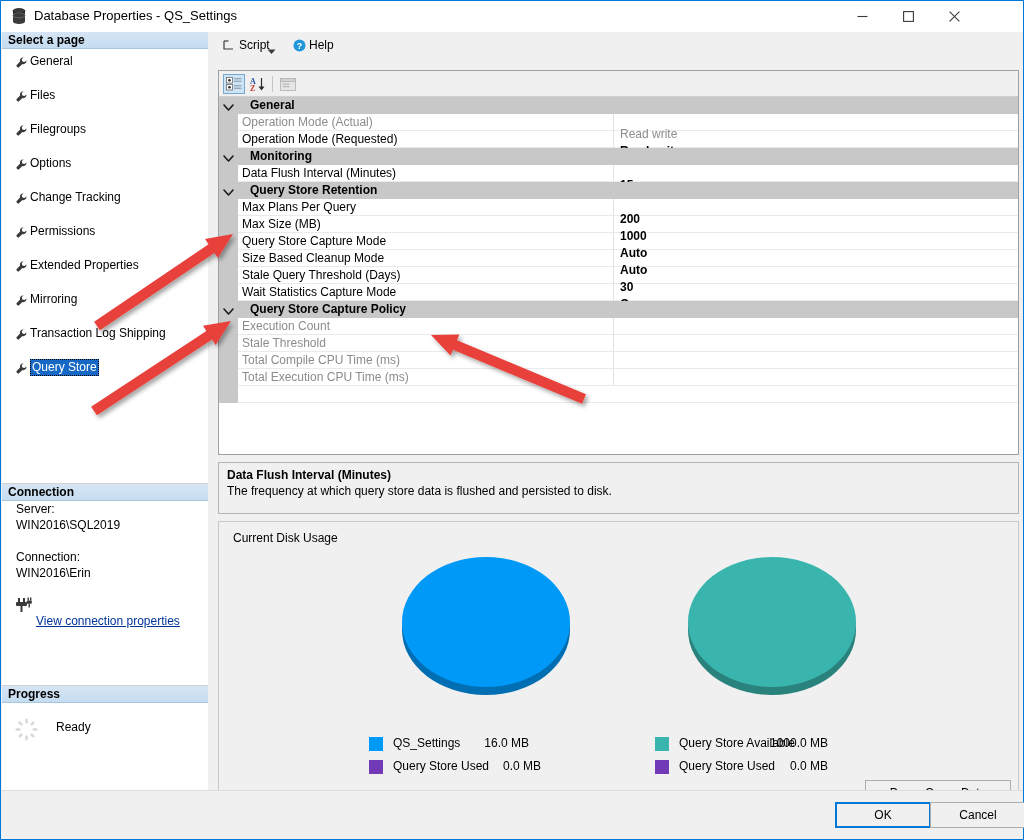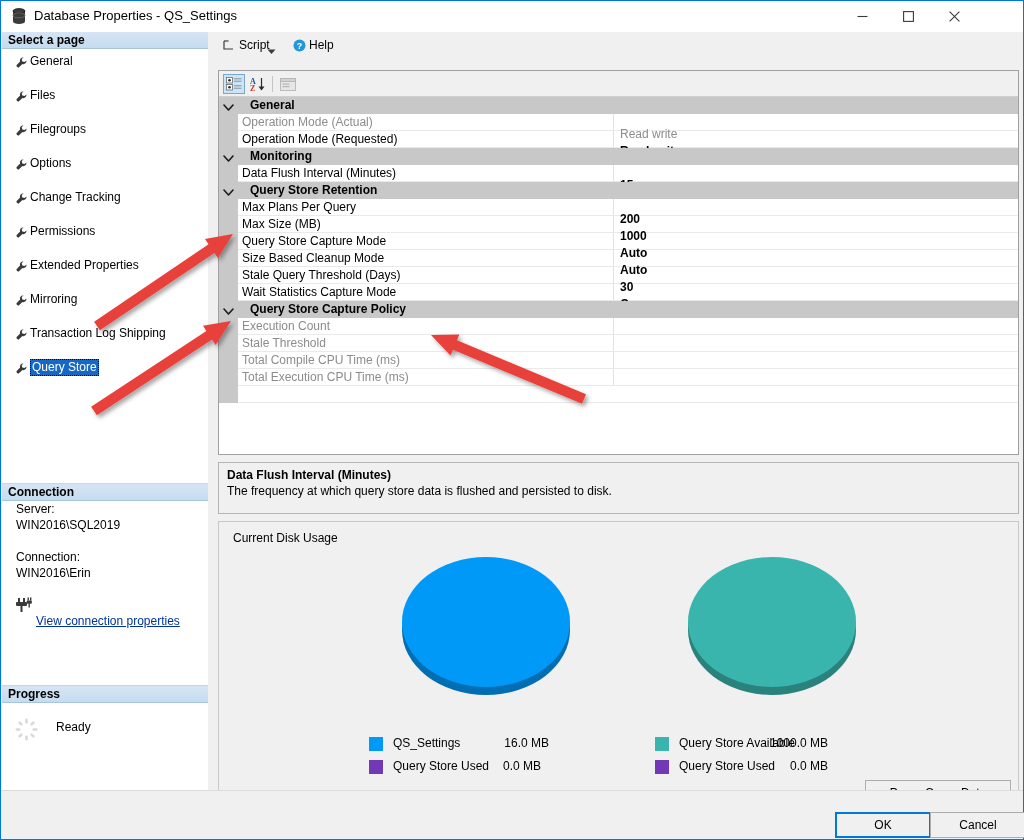--- a/index.html
+++ b/index.html
@@ -200,21 +200,20 @@
   
   .bottombar{
     position:absolute;left:1px;top:789px;width:1021px;height:49px;
     background:#f0f0f0;border-top:1px solid #dcdcdc;box-sizing:border-box;
   }
   .dlgbtn{
     position:absolute;top:11px;width:96px;height:26px;
     background:#f0f0f0;border:1px solid #adadad;box-sizing:border-box;
     font-family:"Liberation Sans",sans-serif;font-size:12px;color:#000;
     cursor:pointer;
-    margin-top:10px;
   }
   .okbtn{left:833px;border:2px solid #0078d7;}
   .cancelbtn{left:928px;}
 
   
   .arrows{position:absolute;left:0;top:0;width:1024px;height:840px;pointer-events:none;}
 </style>
 </head>
 <body>
 
@@ -540,21 +539,21 @@
       </div>
       <div class="pie pie2">
         <div class="rim" id="pie2rim" style="background: rgb(42, 130, 125);"></div>
         <div class="disc" id="pie2disc" style="background: rgb(58, 181, 174);"></div>
       </div>
 
       <div id="legend-group">
           <div class="legend" style="left: 150px; top: 215px;">
             <span class="sw" style="background: rgb(0, 153, 247);"></span>
             <span class="lab">QS_Settings</span>
-            <span class="val" style="left: 116px; width: 64px;">16.0 MB</span>
+            <span class="val" style="left: 96px; width: 64px;">16.0 MB</span>
           </div>
           <div class="legend" style="left: 150px; top: 238px;">
             <span class="sw" style="background: rgb(113, 57, 181);"></span>
             <span class="lab">Query Store Used</span>
             <span class="val" style="left: 108px; width: 64px;">0.0 MB</span>
           </div>
           <div class="legend" style="left: 436px; top: 215px;">
             <span class="sw" style="background: rgb(58, 181, 174);"></span>
             <span class="lab">Query Store Available</span>
             <span class="val" style="left: 109px; width: 64px;">1000.0 MB</span>

